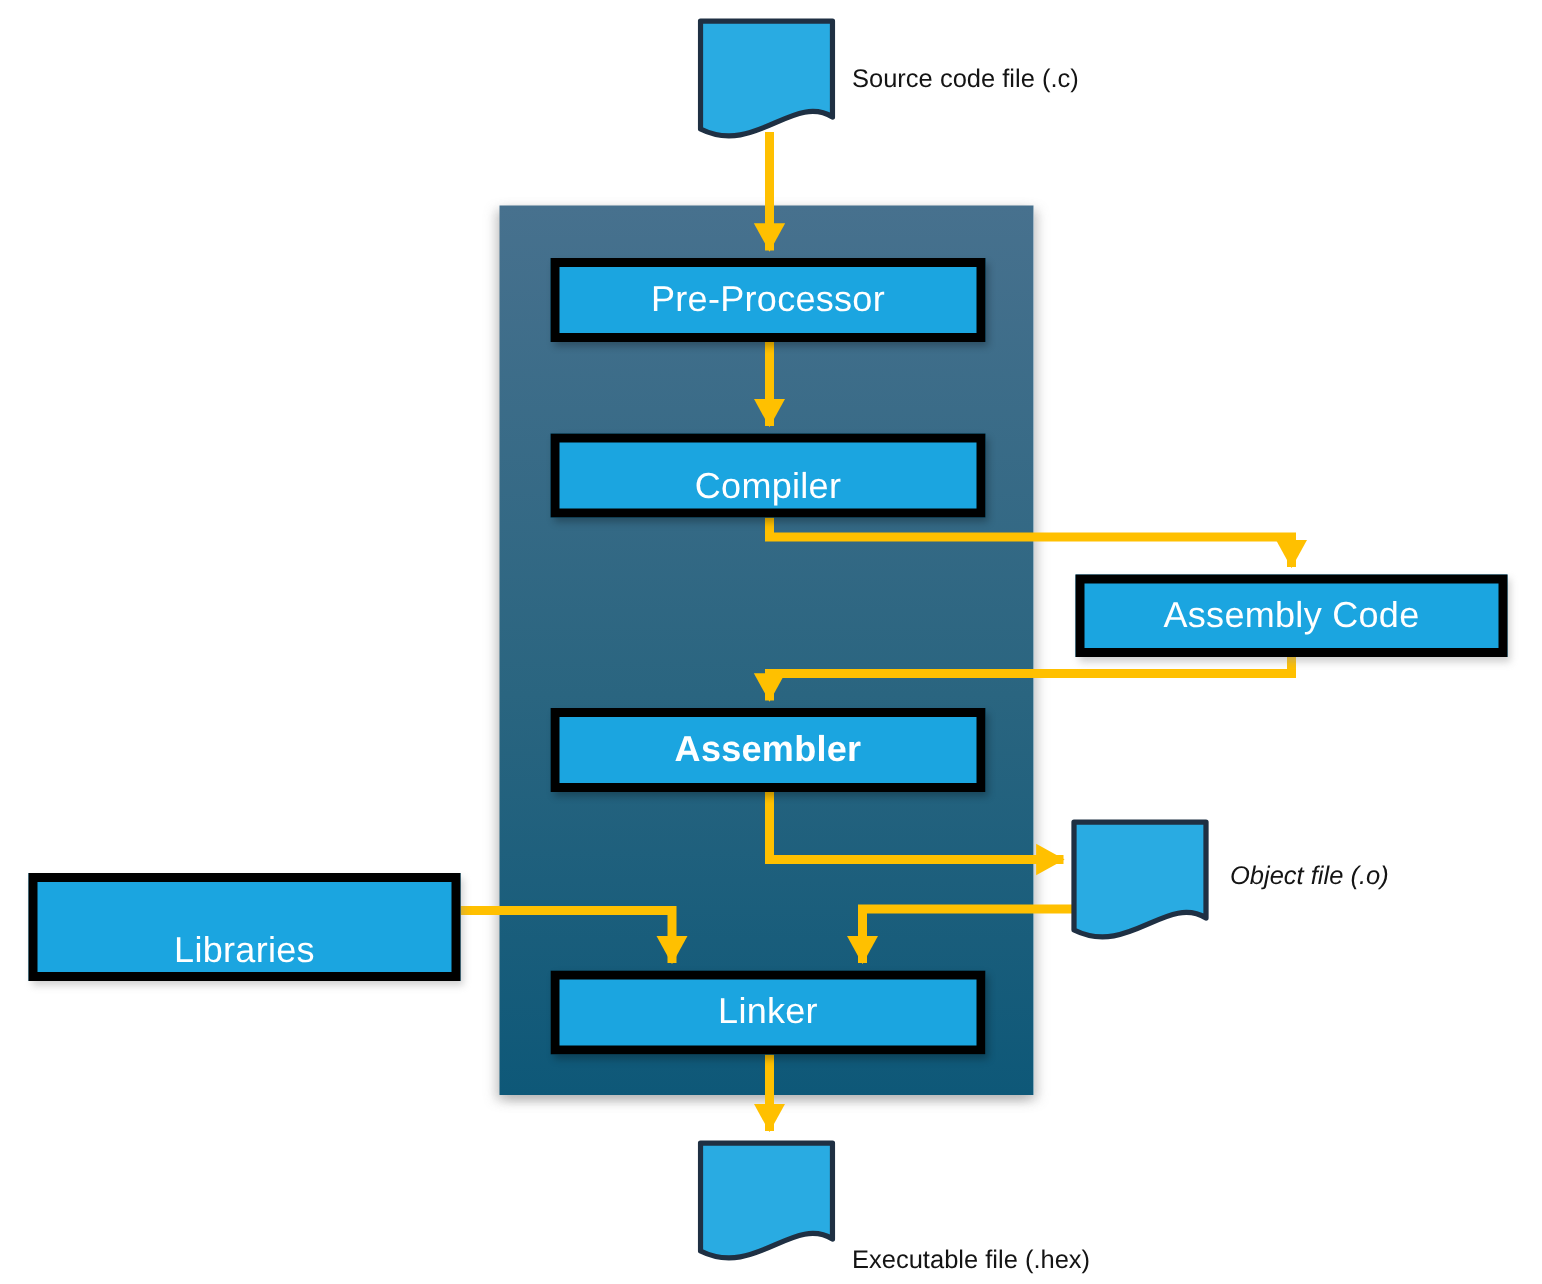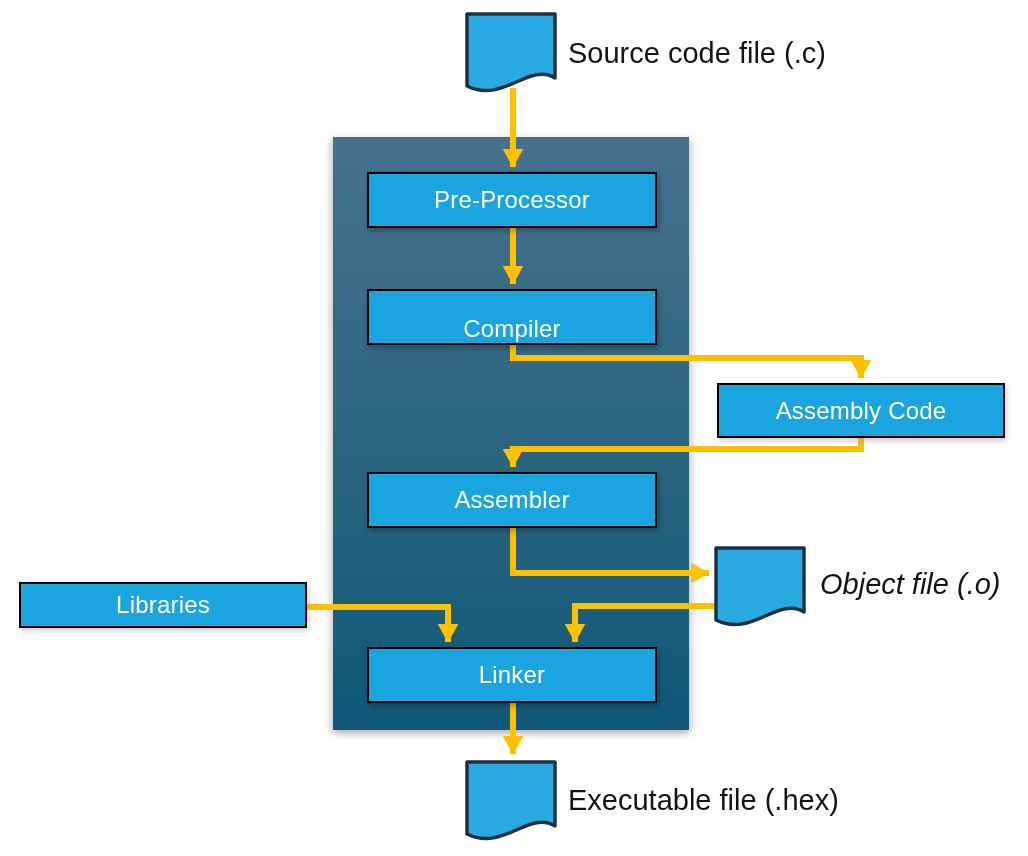--- a/index.html
+++ b/index.html
@@ -20,50 +20,50 @@
     left: 333px; top: 137px;
     width: 356px; height: 593px;
     background: linear-gradient(180deg, #47718E 0%, #2A6580 55%, #0E5878 100%);
     box-shadow: -3px 3px 7px rgba(120,120,120,0.35), 3px 3px 7px rgba(120,120,120,0.35);
   }
   
   .pbox {
     position: absolute;
     height: 56px;
     background: #1BA5E0;
-    border: 2px solid #000000;
+    border: 6px solid #000000;
     box-shadow: 2px 3px 5px rgba(0,0,0,0.28);
     display: flex; align-items: center; justify-content: center;
     color: #ffffff;
     font-size: 24px;
     letter-spacing: 0.2px;
   }
   .stage { left: 367px; width: 290px; }
   .stage-0 { top: 172px; }
   .stage-1 { top: 289px; align-items: flex-end; }
-  .stage-2 { top: 472px; }
+  .stage-2 { top: 472px; font-weight: bold; }
   .stage-3 { top: 647px; justify-content: center; }
   .assembly { left: 717px; top: 383px; width: 288px; height: 55px; box-shadow: 2px 3px 5px rgba(150,150,150,0.45); }
-  .libraries { left: 19px; top: 582px; width: 288px; height: 46px; box-shadow: 2px 3px 5px rgba(150,150,150,0.45); }
+  .libraries { left: 19px; top: 582px; width: 288px; height: 72px; box-shadow: 2px 3px 5px rgba(150,150,150,0.45); align-items: flex-end; }
   
   .file-icon { position: absolute; }
   .file-icon-source { left: 465px; top: 12px; }
   .file-icon-object { left: 714px; top: 546px; }
   .file-icon-exec { left: 465px; top: 759px; }
   
   .file-label {
     position: absolute;
     color: #141414;
-    font-size: 29px;
+    font-size: 17px;
     transform: translateY(-50%);
     white-space: nowrap;
   }
   .label-source { left: 568px; top: 53px; }
   .label-object { left: 820px; top: 584px; font-style: italic; }
-  .label-exec { left: 568px; top: 800px; }
+  .label-exec { left: 568px; top: 840px; }
   
   svg.arrows {
     position: absolute;
     left: 0; top: 0;
     width: 1028px; height: 856px;
     pointer-events: none;
   }
   svg.arrows polyline, svg.arrows line {
     fill: none;
     stroke: #FFC000;

